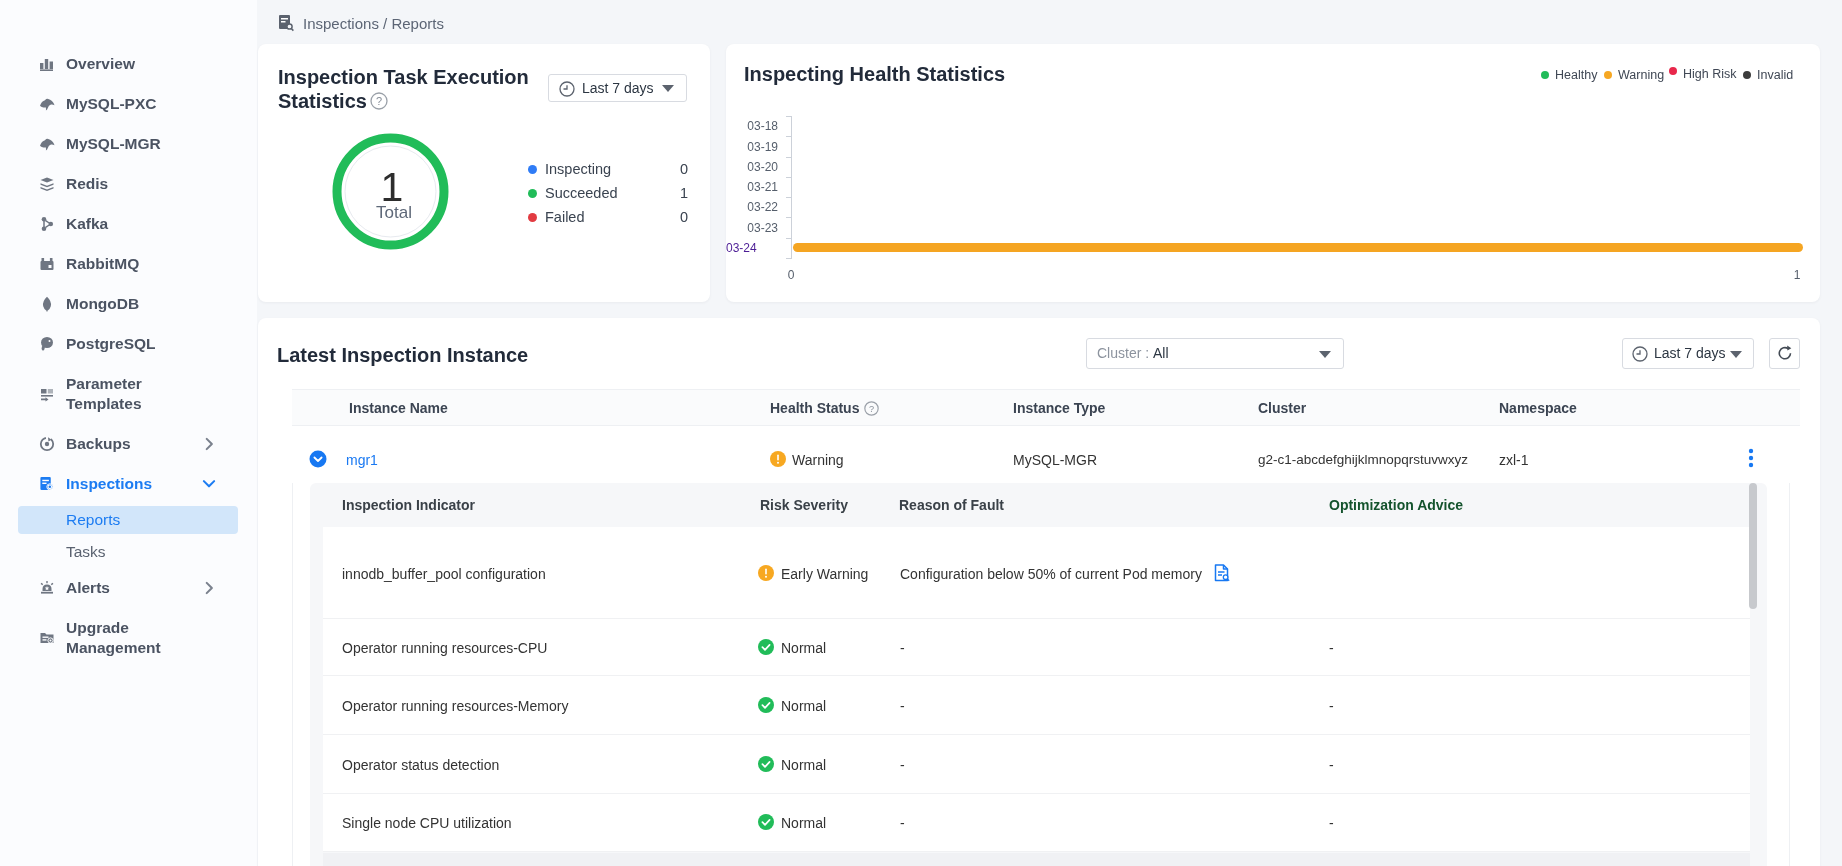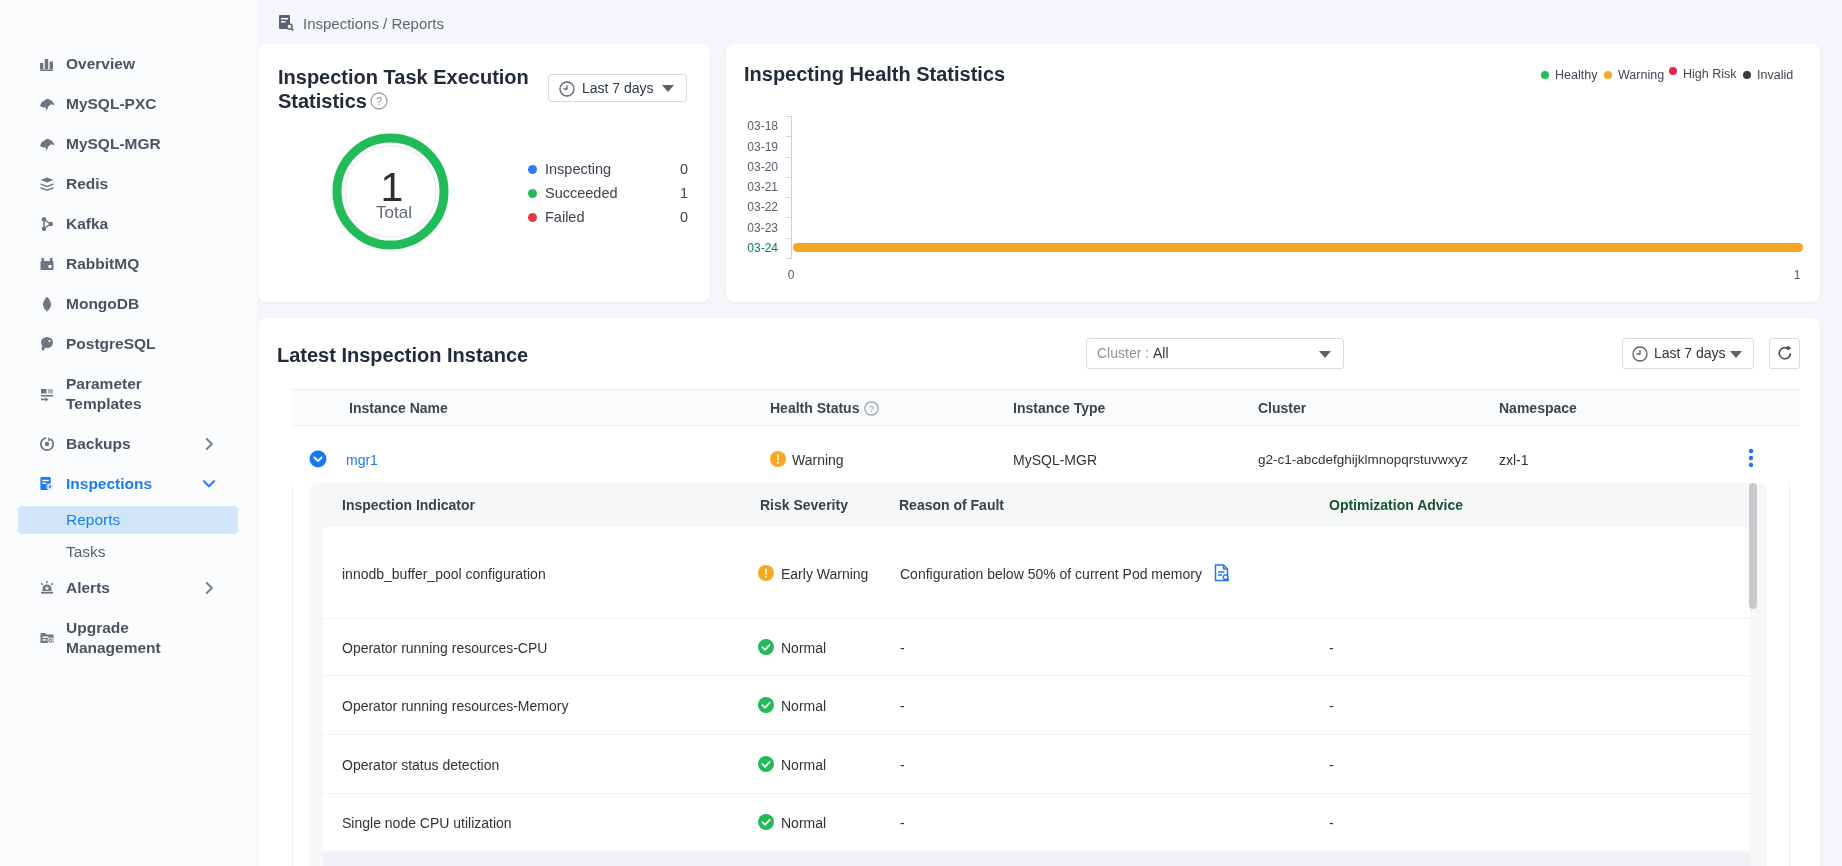--- a/index.html
+++ b/index.html
@@ -216,21 +216,21 @@
   <div class="abs" style="left:1017px;top:23px;height:15px;display:flex;align-items:center">
       <span style="width:8px;height:8px;border-radius:50%;background:#3c3c3c"></span>
       <span style="margin-left:6px;font-size:12.5px;color:#3f4754">Invalid</span>
     </div>
   <div class="abs" style="left:0;top:75px;width:52px;text-align:right;font-size:12px;color:#555e6b">03-18</div>
   <div class="abs" style="left:0;top:96px;width:52px;text-align:right;font-size:12px;color:#555e6b">03-19</div>
   <div class="abs" style="left:0;top:116px;width:52px;text-align:right;font-size:12px;color:#555e6b">03-20</div>
   <div class="abs" style="left:0;top:136px;width:52px;text-align:right;font-size:12px;color:#555e6b">03-21</div>
   <div class="abs" style="left:0;top:156px;width:52px;text-align:right;font-size:12px;color:#555e6b">03-22</div>
   <div class="abs" style="left:0;top:177px;width:52px;text-align:right;font-size:12px;color:#555e6b">03-23</div>
-  <div class="abs" style="left:0;top:197px;width:52px;text-align:right;font-size:12px;color:#0f766e">03-24</div>
+  <div class="abs" style="left:0;top:197px;width:52px;text-align:left;font-size:12px;color:#4c1d95">03-24</div>
   <div class="abs" style="left:65px;top:72px;width:1px;height:142px;background:#ccd1d9"></div>
   <div class="abs" style="left:60px;top:72px;width:6px;height:1px;background:#ccd1d9"></div>
   <div class="abs" style="left:60px;top:92px;width:6px;height:1px;background:#ccd1d9"></div>
   <div class="abs" style="left:60px;top:113px;width:6px;height:1px;background:#ccd1d9"></div>
   <div class="abs" style="left:60px;top:133px;width:6px;height:1px;background:#ccd1d9"></div>
   <div class="abs" style="left:60px;top:153px;width:6px;height:1px;background:#ccd1d9"></div>
   <div class="abs" style="left:60px;top:173px;width:6px;height:1px;background:#ccd1d9"></div>
   <div class="abs" style="left:60px;top:194px;width:6px;height:1px;background:#ccd1d9"></div>
   <div class="abs" style="left:60px;top:214px;width:6px;height:1px;background:#ccd1d9"></div>
   <div class="abs" style="left:67px;top:199px;width:1010px;height:9px;border-radius:5px;background:#f5a522"></div>

